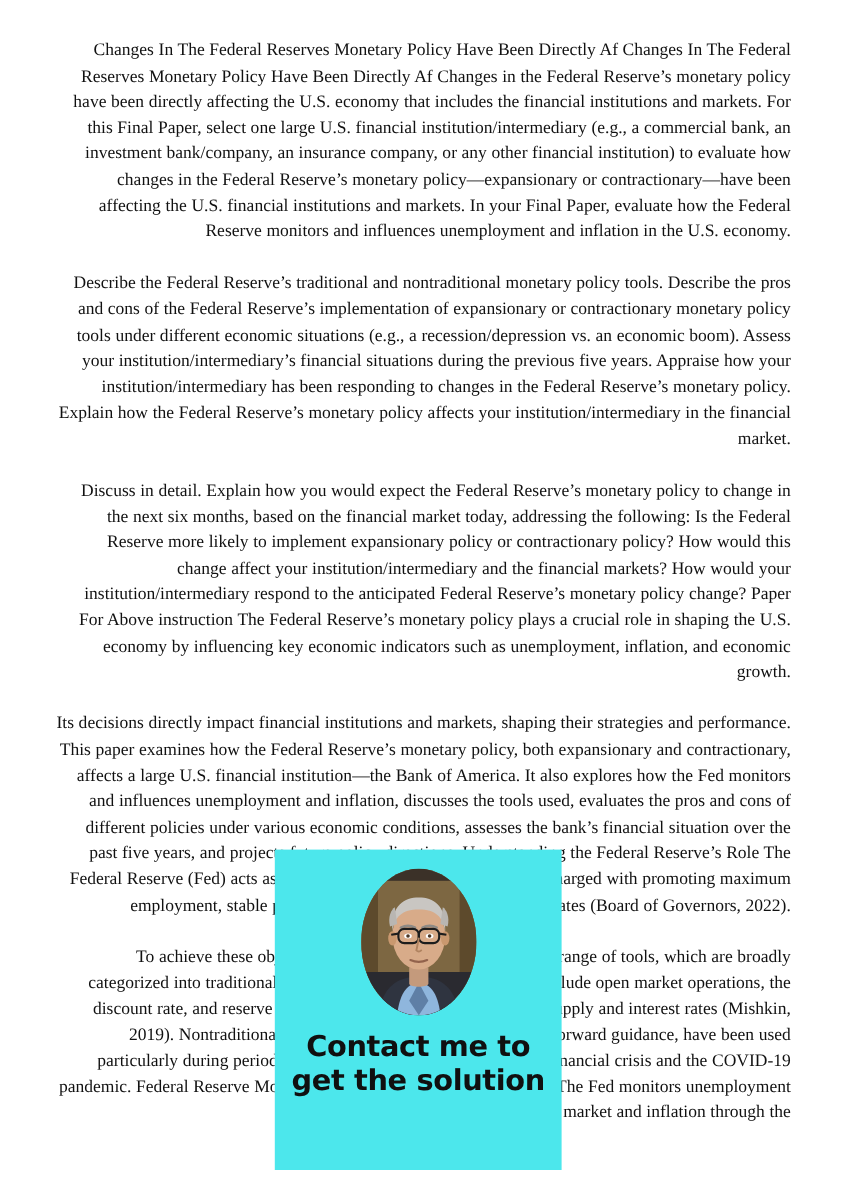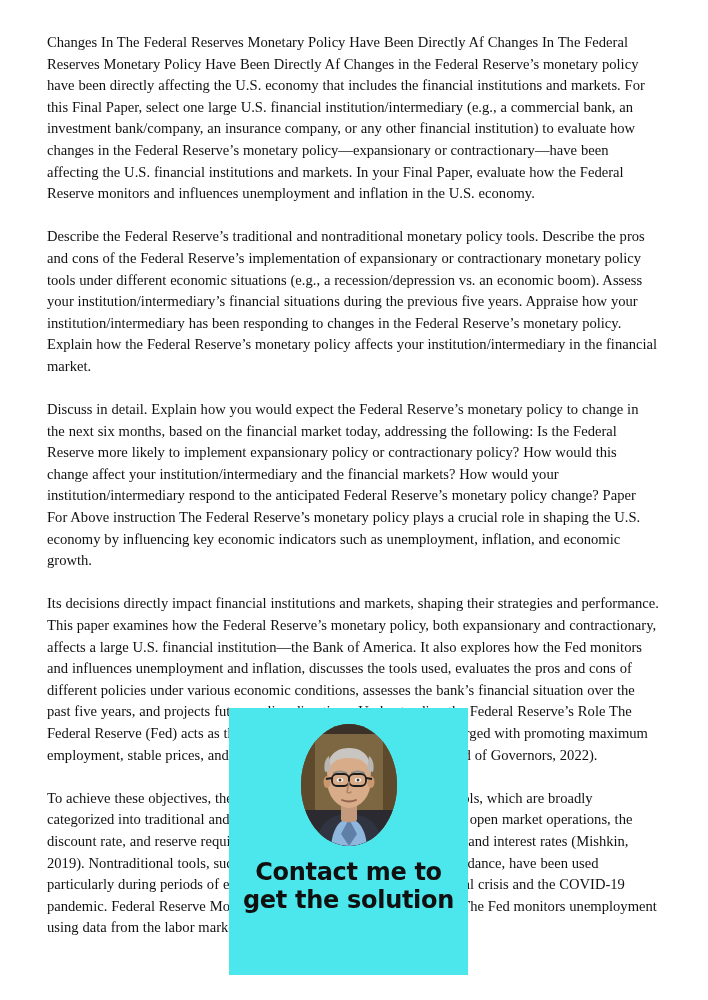--- a/index.html
+++ b/index.html
@@ -29,21 +29,21 @@
   #doc-body {
     position: absolute;
     left: 47px;
     top: 32px;
     width: 612px;
   }
 
   .para {
     font-size: 14.6px;
     line-height: 21.6px;
-    text-align: left;
+    text-align: right;
     color: #111111;
     margin: 0 0 21.6px 0;
     word-spacing: 0.2px;
     -webkit-font-smoothing: antialiased;
   }
   .para:last-child { margin-bottom: 0; }
 
   
   #promo-overlay {
     position: absolute;

